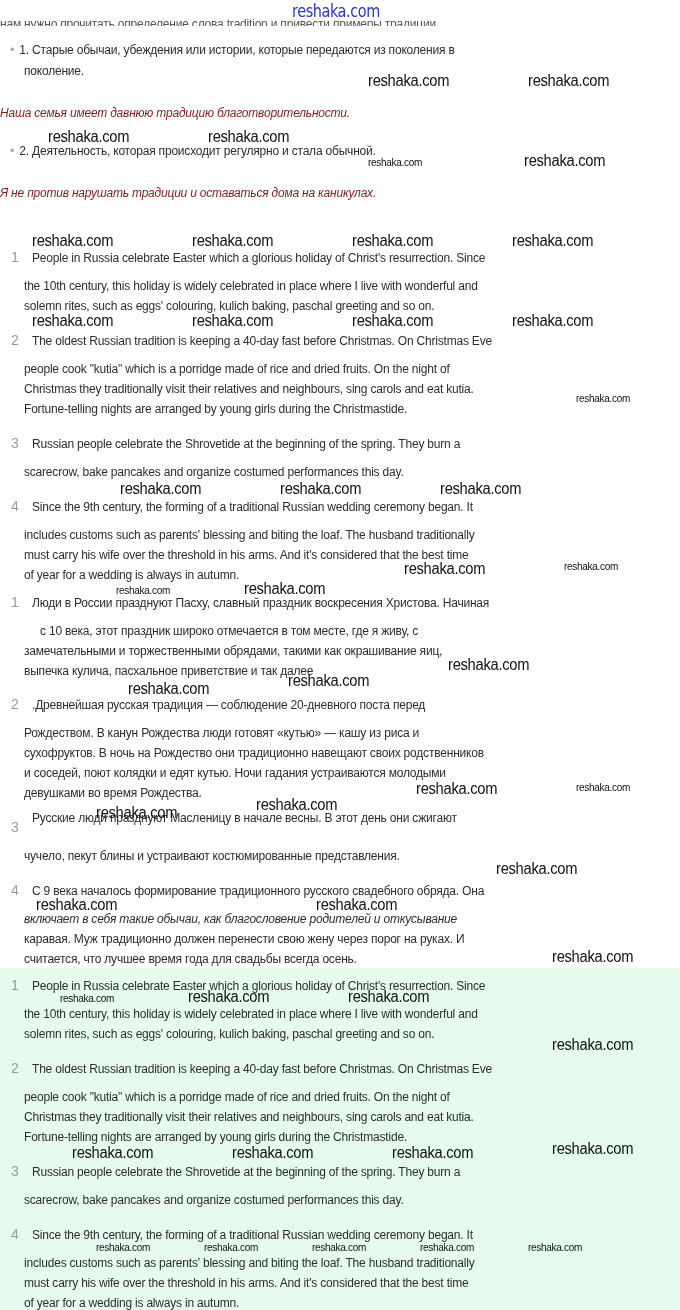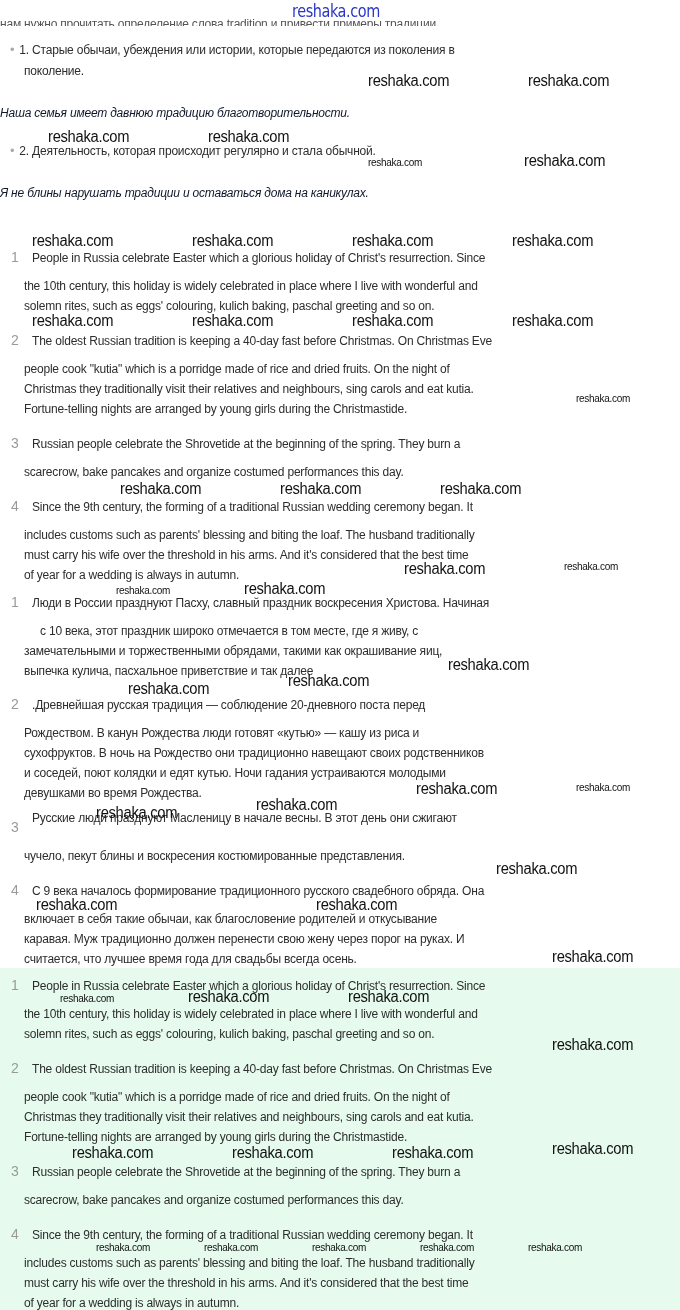--- a/index.html
+++ b/index.html
@@ -7,21 +7,21 @@
       width: 680px;
       height: 1310px;
       position: relative;
       overflow: hidden;
       background: #ffffff;
       font-family: "Liberation Sans", "DejaVu Sans", sans-serif;
       color: #2b2b2b;
     }
     .abs { position: absolute; white-space: nowrap; }
     .txt { font-size: 12px; line-height: 20px; color: #2d2d2d; letter-spacing: -0.2px; }
-    .it  { font-style: italic; color: #0f172a; }
+    .it  { font-style: italic; color: #7f1d1d; }
     .bullet::before { content: "•"; color: #aaa; margin-right: 5px; font-size: 13px; }
     .num { color: #9a9a9a; font-size: 14px; }
     .green { position: absolute; left: 0; top: 968px; width: 680px; height: 342px; background: #e6fbee; }
     .wm { position: absolute; white-space: nowrap; font-family: "Liberation Sans Narrow", "Liberation Sans", sans-serif; color: #111; letter-spacing: -0.3px; }
     .wm-big { font-size: 16px; transform: scaleX(0.92); transform-origin: left top; }
     .wm-small { font-size: 10px; }
     .wm-blue { color: #2a35c8; font-size: 17px; font-family: "DejaVu Sans", sans-serif; letter-spacing: -0.5px; transform: scaleX(0.85); transform-origin: left top; }
     .cut { overflow: hidden; height: 12px; }
   </style>
 </head>
@@ -29,21 +29,21 @@
 
 <div class="green"></div>
 
 <div class="abs txt cut" style="left:0;top:14px;color:#555;">нам нужно прочитать определение слова tradition и привести примеры традиции,</div>
 <div class="abs wm wm-blue" style="left:292px;top:1px;">reshaka.com</div>
 
 <div class="abs txt bullet" style="left:10px;top:40px;"><span>1. Старые обычаи, убеждения или истории, которые передаются из поколения в</span></div>
 <div class="abs txt" style="left:24px;top:61px;">поколение.</div>
 <div class="abs txt it" style="left:0;top:103px;">Наша семья имеет давнюю традицию благотворительности.</div>
 <div class="abs txt bullet" style="left:10px;top:141px;"><span>2. Деятельность, которая происходит регулярно и стала обычной.</span></div>
-<div class="abs txt it" style="left:0;top:183px;">Я не блины нарушать традиции и оставаться дома на каникулах.</div>
+<div class="abs txt it" style="left:0;top:183px;">Я не против нарушать традиции и оставаться дома на каникулах.</div>
 
 <div id="sections">
     <div class="abs num" style="left: 11px; top: 249px;">1</div>
     <div class="abs txt" style="left: 32px; top: 248px;">People in Russia celebrate Easter which a glorious holiday of Christ's resurrection. Since</div>
     <div class="abs txt" style="left: 24px; top: 276px;">the 10th century, this holiday is widely celebrated in place where I live with wonderful and</div>
     <div class="abs txt" style="left: 24px; top: 296px;">solemn rites, such as eggs' colouring, kulich baking, paschal greeting and so on.</div>
     <div class="abs num" style="left: 11px; top: 332px;">2</div>
     <div class="abs txt" style="left: 32px; top: 331px;">The oldest Russian tradition is keeping a 40-day fast before Christmas. On Christmas Eve</div>
     <div class="abs txt" style="left: 24px; top: 359px;">people cook "kutia" which is a porridge made of rice and dried fruits. On the night of</div>
     <div class="abs txt" style="left: 24px; top: 379px;">Christmas they traditionally visit their relatives and neighbours, sing carols and eat kutia.</div>
@@ -62,24 +62,24 @@
     <div class="abs txt" style="left: 24px; top: 641px;">замечательными и торжественными обрядами, такими как окрашивание яиц,</div>
     <div class="abs txt" style="left: 24px; top: 661px;">выпечка кулича, пасхальное приветствие и так далее</div>
     <div class="abs num" style="left: 11px; top: 696px;">2</div>
     <div class="abs txt" style="left: 32px; top: 695px;">.Древнейшая русская традиция — соблюдение 20-дневного поста перед</div>
     <div class="abs txt" style="left: 24px; top: 723px;">Рождеством. В канун Рождества люди готовят «кутью» — кашу из риса и</div>
     <div class="abs txt" style="left: 24px; top: 743px;">сухофруктов. В ночь на Рождество они традиционно навещают своих родственников</div>
     <div class="abs txt" style="left: 24px; top: 763px;">и соседей, поют колядки и едят кутью. Ночи гадания устраиваются молодыми</div>
     <div class="abs txt" style="left: 24px; top: 783px;">девушками во время Рождества.</div>
     <div class="abs num" style="left: 11px; top: 819px;">3</div>
     <div class="abs txt" style="left: 32px; top: 808px;">Русские люди празднуют Масленицу в начале весны. В этот день они сжигают</div>
-    <div class="abs txt" style="left: 24px; top: 846px;">чучело, пекут блины и воскресения костюмированные представления.</div>
+    <div class="abs txt" style="left: 24px; top: 846px;">чучело, пекут блины и устраивают костюмированные представления.</div>
     <div class="abs num" style="left: 11px; top: 882px;">4</div>
     <div class="abs txt" style="left: 32px; top: 881px;">С 9 века началось формирование традиционного русского свадебного обряда. Она</div>
-    <div class="abs txt" style="left: 24px; top: 909px;">включает в себя такие обычаи, как благословение родителей и откусывание</div>
+    <div class="abs txt" style="left: 24px; top: 909px; font-style: italic;">включает в себя такие обычаи, как благословение родителей и откусывание</div>
     <div class="abs txt" style="left: 24px; top: 929px;">каравая. Муж традиционно должен перенести свою жену через порог на руках. И</div>
     <div class="abs txt" style="left: 24px; top: 949px;">считается, что лучшее время года для свадьбы всегда осень.</div>
     <div class="abs num" style="left: 11px; top: 977px;">1</div>
     <div class="abs txt" style="left: 32px; top: 976px;">People in Russia celebrate Easter which a glorious holiday of Christ's resurrection. Since</div>
     <div class="abs txt" style="left: 24px; top: 1004px;">the 10th century, this holiday is widely celebrated in place where I live with wonderful and</div>
     <div class="abs txt" style="left: 24px; top: 1024px;">solemn rites, such as eggs' colouring, kulich baking, paschal greeting and so on.</div>
     <div class="abs num" style="left: 11px; top: 1060px;">2</div>
     <div class="abs txt" style="left: 32px; top: 1059px;">The oldest Russian tradition is keeping a 40-day fast before Christmas. On Christmas Eve</div>
     <div class="abs txt" style="left: 24px; top: 1087px;">people cook "kutia" which is a porridge made of rice and dried fruits. On the night of</div>
     <div class="abs txt" style="left: 24px; top: 1107px;">Christmas they traditionally visit their relatives and neighbours, sing carols and eat kutia.</div>

